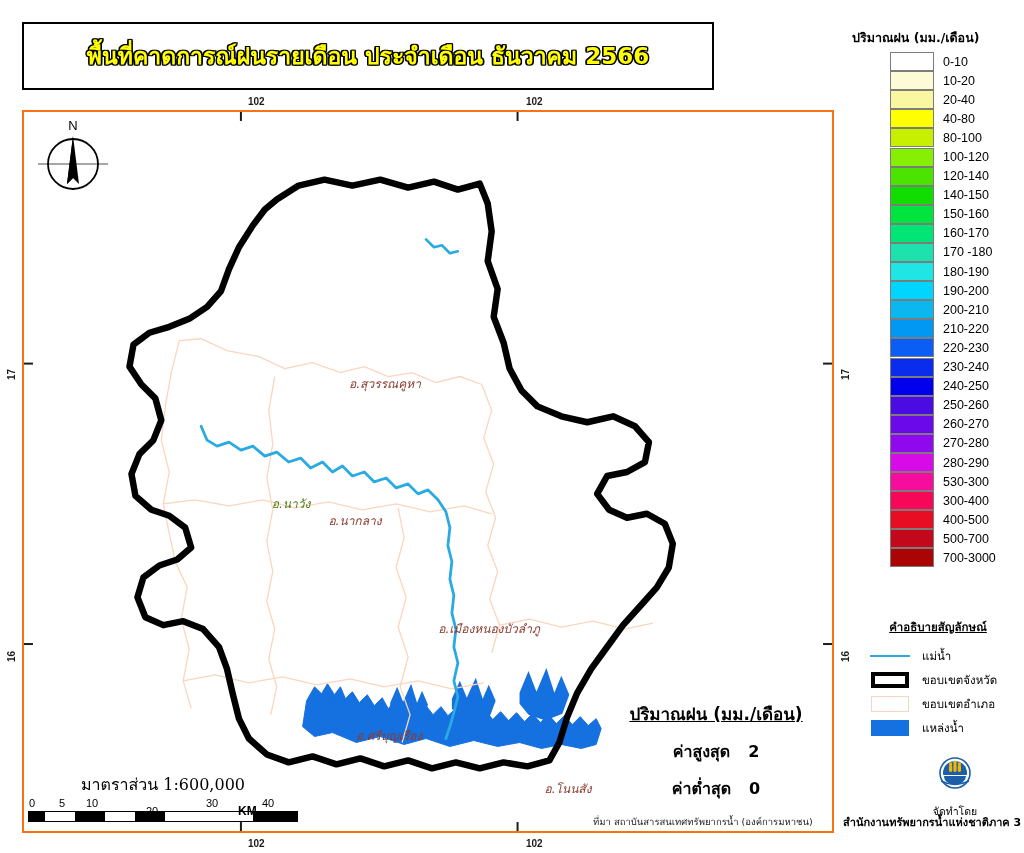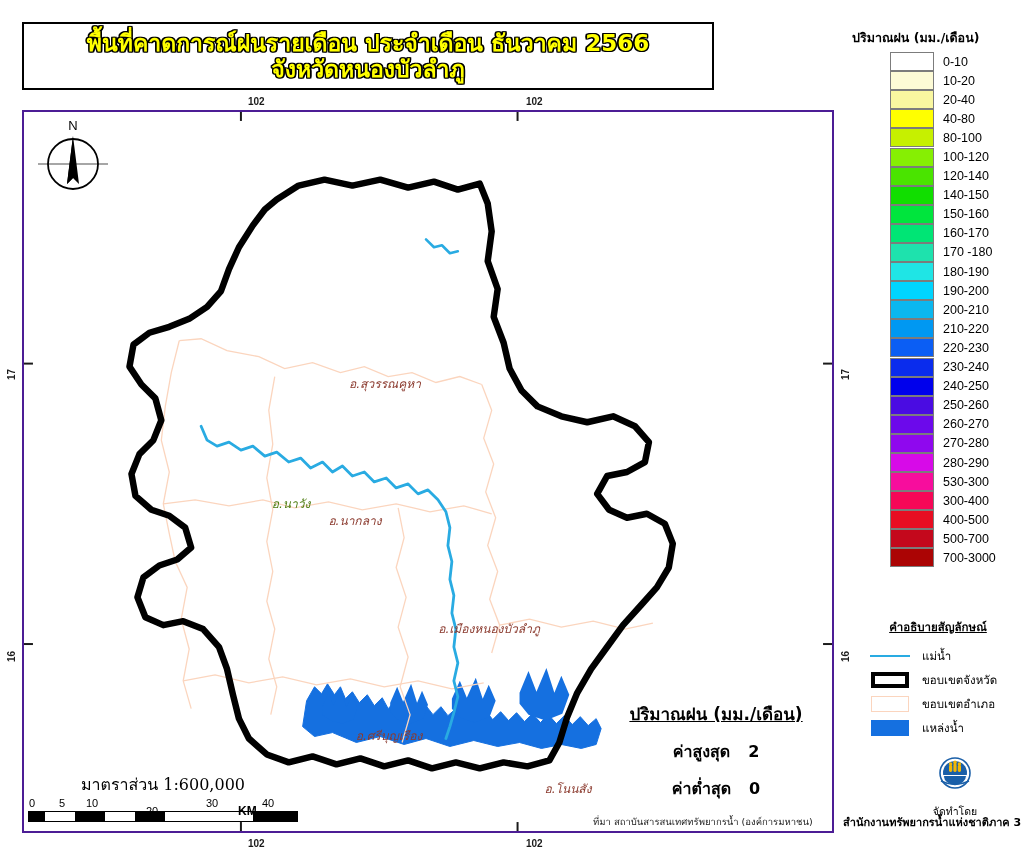--- a/index.html
+++ b/index.html
@@ -47,21 +47,21 @@
       0 -1.4px 0 #000, 0 1.4px 0 #000;
   }
 
   
   #map-frame {
     position: absolute;
     left: 22px;
     top: 110px;
     width: 812px;
     height: 723px;
-    border: 2px solid #4c1d95;
+    border: 2px solid #f97316;
     background: #fff;
     box-sizing: border-box;
   }
   #map-canvas {
     position: absolute;
     left: 0; top: 0;
     width: 100%; height: 100%;
   }
 
   
@@ -324,21 +324,20 @@
     color: #000;
     margin-top: 2px;
     white-space: nowrap;
   }
 </style>
 </head>
 <body>
 
 <div id="title-box">
   <div class="title-line">พื้นที่คาดการณ์ฝนรายเดือน ประจำเดือน ธันวาคม 2566</div>
-  <div class="title-line">จังหวัดหนองบัวลำภู</div>
 </div>
 
 <div id="map-frame">
   <svg id="map-canvas" viewBox="0 0 812 723" preserveAspectRatio="none">
 
     <path fill="#1570E0" stroke="#1570E0" stroke-width="1" d="M284,592 L292,578 L299,585 L305,575 L312,586 L318,578 L323,590 L330,583
          L337,594 L345,586 L352,597 L360,589 L366,600 L373,592 L381,601 L389,594
          L396,604 L404,597 L411,606 L419,598 L426,607 L434,600 L441,609 L449,601
          L456,610 L464,602 L471,611 L479,603 L487,612 L495,604 L503,613 L511,605
          L519,614 L527,606 L535,615 L543,607 L551,616 L559,608 L567,617 L575,610

